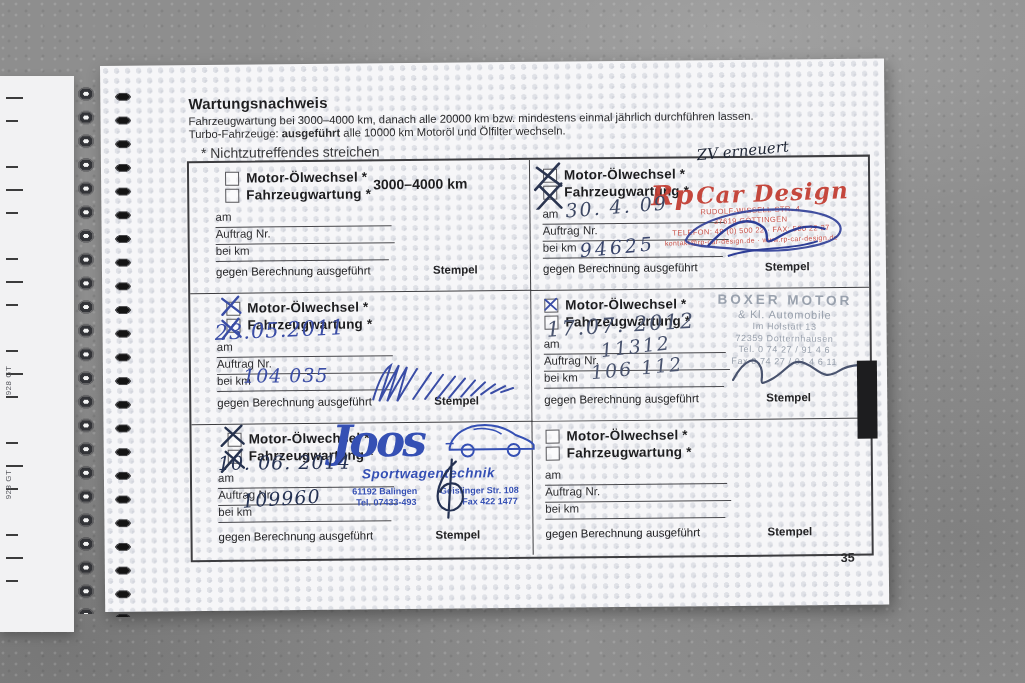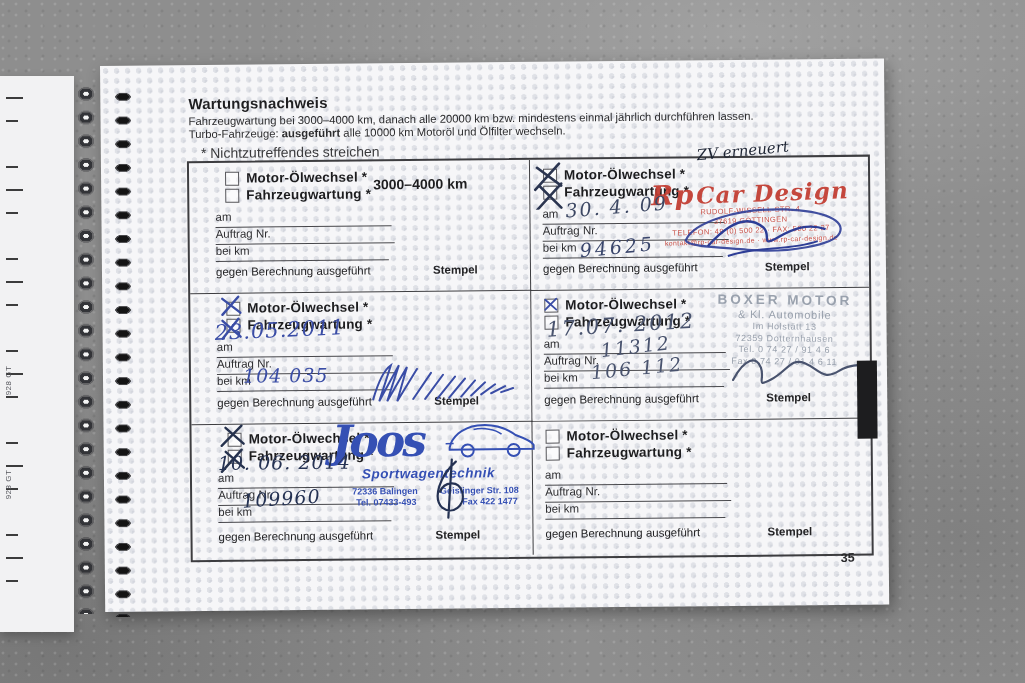--- a/index.html
+++ b/index.html
@@ -235,21 +235,21 @@
       <div class="hand" style="left:50px;top:66px;font-size:19px;color:#253253;transform:rotate(-3deg);letter-spacing:1px">109960</div>
       <div class="stamp-js">
         <span class="js-logo">Joos</span>
         <svg class="js-car" width="94" height="44" viewBox="0 0 94 44">
           <path d="M6 30 C 8 20, 18 10, 34 8 C 52 6, 64 12, 72 18 C 80 21, 88 24, 90 28 L90 32 L6 32 Z" fill="none" stroke="#3550b4" stroke-width="2"></path>
           <circle cx="24" cy="33" r="6" fill="none" stroke="#3550b4" stroke-width="2"></circle>
           <circle cx="70" cy="33" r="6" fill="none" stroke="#3550b4" stroke-width="2"></circle>
           <path d="M30 12 C 40 10, 52 12, 58 17 M2 26 L10 26" fill="none" stroke="#3550b4" stroke-width="1.5"></path>
         </svg>
         <span class="js-tag">Sportwagentechnik</span>
-        <span class="js-line" style="left:20px;top:66px">72336 Balingen</span>
+        <span class="js-line" style="left:20px;top:66px">61192 Balingen</span>
         <span class="js-line" style="left:108px;top:66px">Geislinger Str. 108</span>
         <span class="js-line" style="left:24px;top:77px">Tel. 07433-493</span>
         <span class="js-line" style="left:130px;top:77px">Fax 422 1477</span>
       </div>
       <svg class="sig" style="left:230px;top:36px" width="60" height="64" viewBox="0 0 60 64">
         <path d="M34 4 C 18 18, 10 40, 20 50 C 30 58, 44 48, 40 34 C 36 22, 22 24, 18 34 M30 2 L26 60" fill="none" stroke="#253253" stroke-width="2.2" stroke-linecap="round"></path>
       </svg>
     </div>
 
     <div class="cell" style="left:340px;top:261px;width:339px;height:134px">

